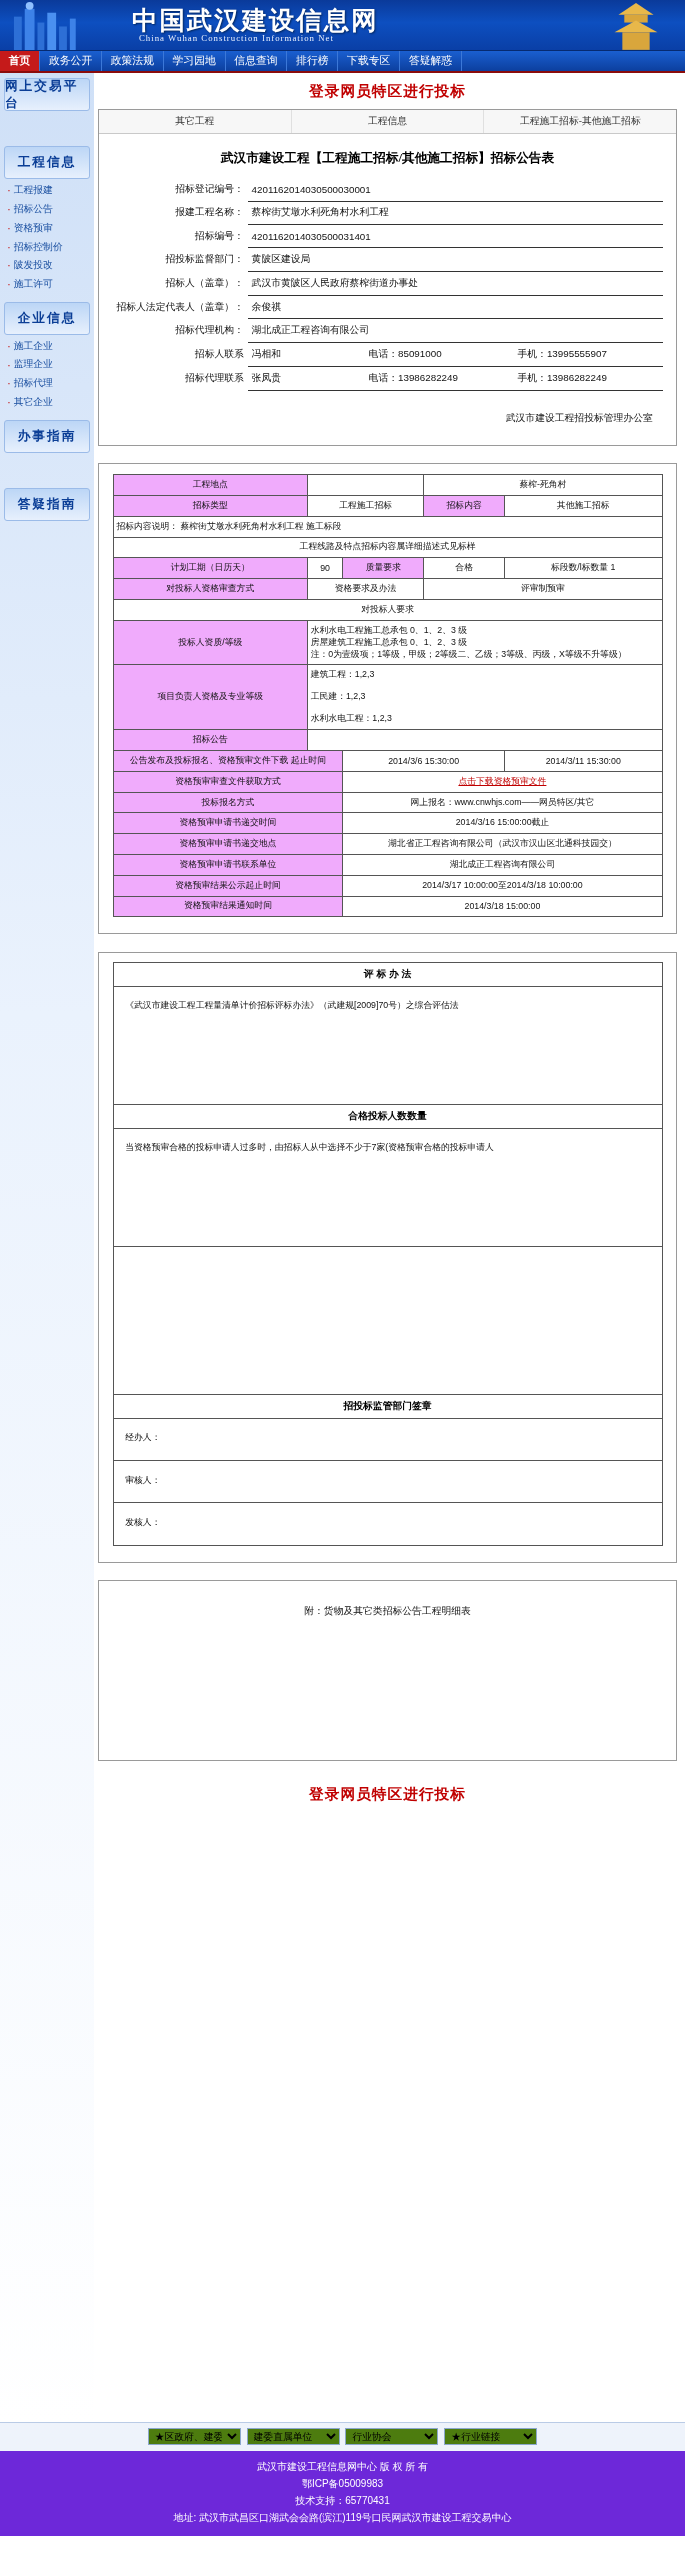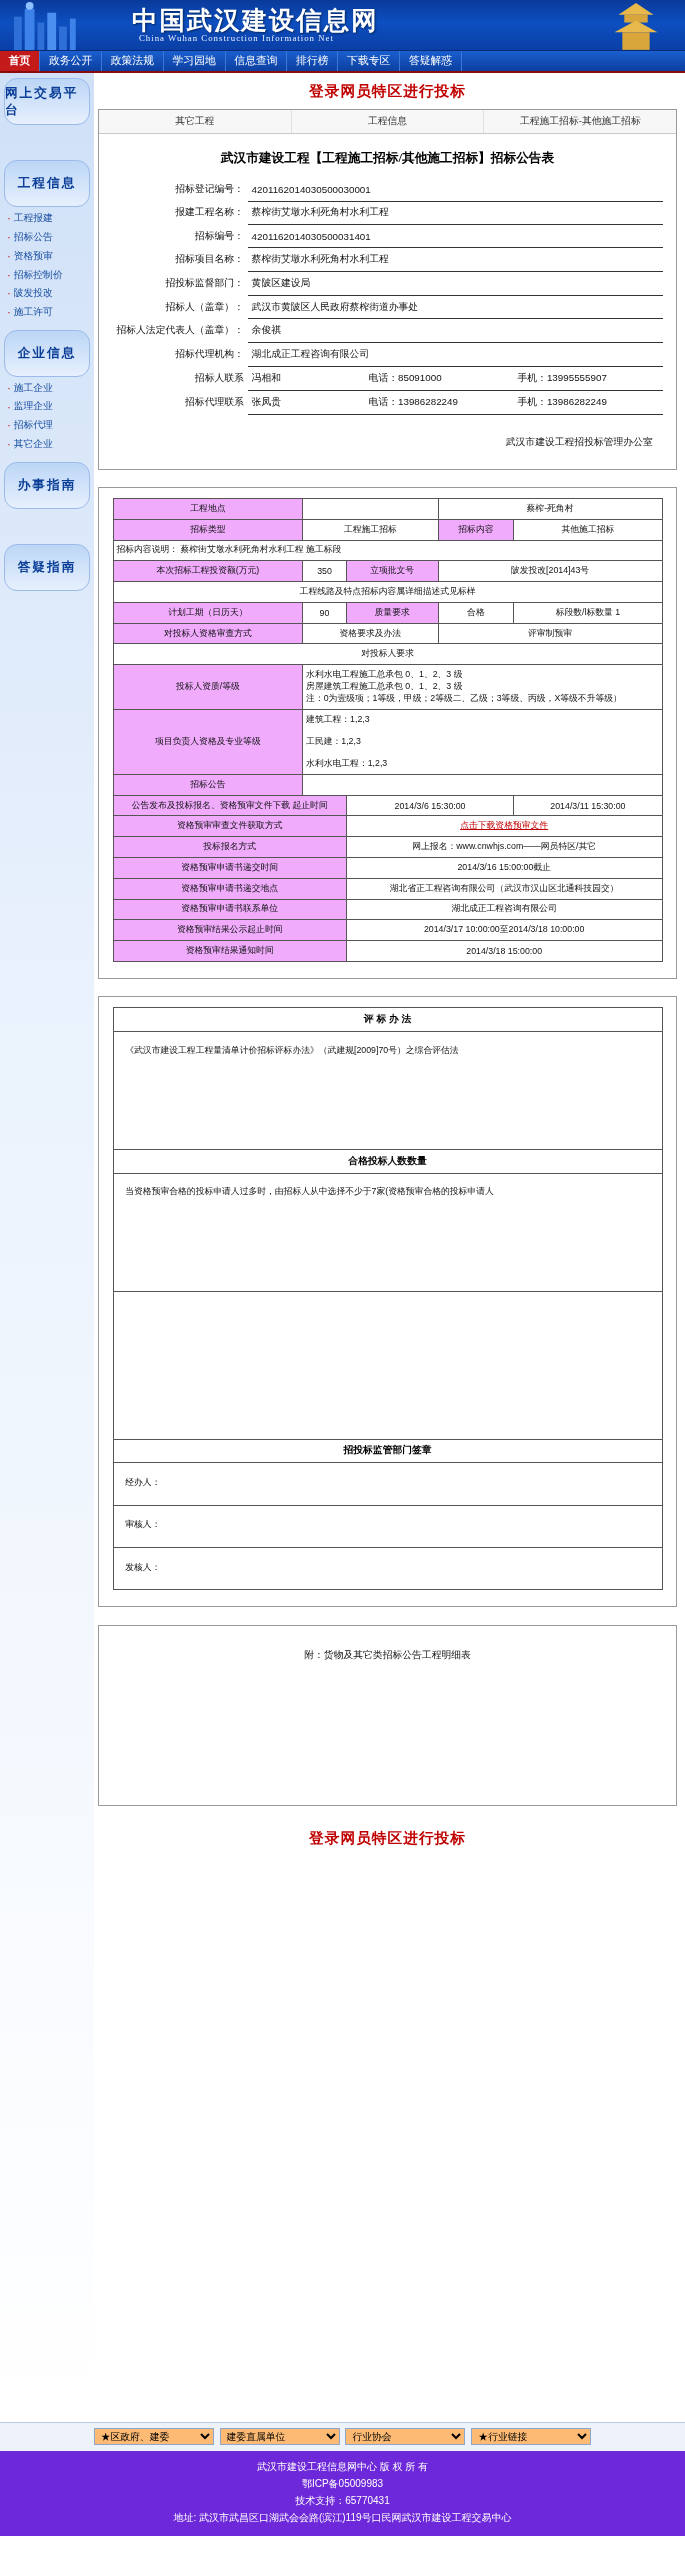--- a/index.html
+++ b/index.html
@@ -75,30 +75,30 @@
     align-items: flex-start;
   }
   .sidebar {
     width: 94px;
     flex: 0 0 94px;
     background: linear-gradient(180deg,#cfe0f7 0%, #eaf2fd 40%, #ffffff 100%);
     min-height: 2349px;
     padding-bottom: 19.6px;
   }
   .side-head {
-    height: 47px;
+    height: 33px;
     margin: 5.9px 3.9px 2px 3.9px;
     color: #0b3e96;
     font-size: 12.7px;
     font-weight: bold;
     display: flex; align-items: center; justify-content: center;
     letter-spacing: 2px;
     background: linear-gradient(180deg,#bcd6f6,#e7f0fd);
     border: 1px solid #9bbbe8;
-    border-radius: 13px;
+    border-radius: 3px;
   }
   .side-list { margin: 2px 0 7.8px 0; padding: 0; list-style: none; }
   .side-list li {
     font-size: 9.8px;
     color: #1a4fa0;
     padding: 2.9px 3.9px 2.9px 13.7px;
     position: relative;
     cursor: pointer;
     white-space: nowrap;
   }
@@ -232,22 +232,22 @@
     padding: 5.9px 7.8px;
     display: flex;
     gap: 5.9px;
     justify-content: center;
     align-items: center;
   }
   .foot-links select {
     font-size: 9.8px;
     padding: 1px 2px;
     border: 1px solid #8ba7cc;
-    background: #fdba74;
-    width: 120px;
+    background: #4d7c0f;
+    width: 93px;
   }
   .footer {
     background: #6d28d9;
     color: #ffffff;
     text-align: center;
     font-size: 10px;
     line-height: 1.7;
     padding: 6.9px 3.9px 9.8px 3.9px;
   }
   .footer .line { display: block; }
@@ -334,24 +334,20 @@
             </tr>
             <tr>
               <td class="lbl">报建工程名称：</td>
               <td class="val" colspan="3">蔡榨街艾墩水利死角村水利工程</td>
             </tr>
             <tr>
               <td class="lbl">招标编号：</td>
               <td class="val" colspan="3">4201162014030500031401</td>
             </tr>
             <tr>
-              <td class="lbl">招标项目名称：</td>
-              <td class="val" colspan="3">蔡榨街艾墩水利死角村水利工程</td>
-            </tr>
-            <tr>
               <td class="lbl">招投标监督部门：</td>
               <td class="val" colspan="3">黄陂区建设局</td>
             </tr>
             <tr>
               <td class="lbl">招标人（盖章）：</td>
               <td class="val" colspan="3">武汉市黄陂区人民政府蔡榨街道办事处</td>
             </tr>
             <tr>
               <td class="lbl">招标人法定代表人（盖章）：</td>
               <td class="val" colspan="3">余俊祺</td>
@@ -399,26 +395,20 @@
               <td class="hd">招标类型</td>
               <td class="c" colspan="2">工程施工招标</td>
               <td class="hd">招标内容</td>
               <td class="c">其他施工招标</td>
             </tr>
             <tr>
               <td colspan="5">
                 <span>招标内容说明：</span>
                 <span>蔡榨街艾墩水利死角村水利工程 施工标段</span>
               </td>
-            </tr>
-            <tr>
-              <td class="hd">本次招标工程投资额(万元)</td>
-              <td class="c">350</td>
-              <td class="hd">立项批文号</td>
-              <td class="c" colspan="2">陂发投改[2014]43号</td>
             </tr>
             <tr>
               <td class="c" colspan="5">工程线路及特点招标内容属详细描述式见标样</td>
             </tr>
             <tr>
               <td class="hd">计划工期（日历天）</td>
               <td class="c">90</td>
               <td class="hd">质量要求</td>
               <td class="c">合格</td>
               <td class="c">

